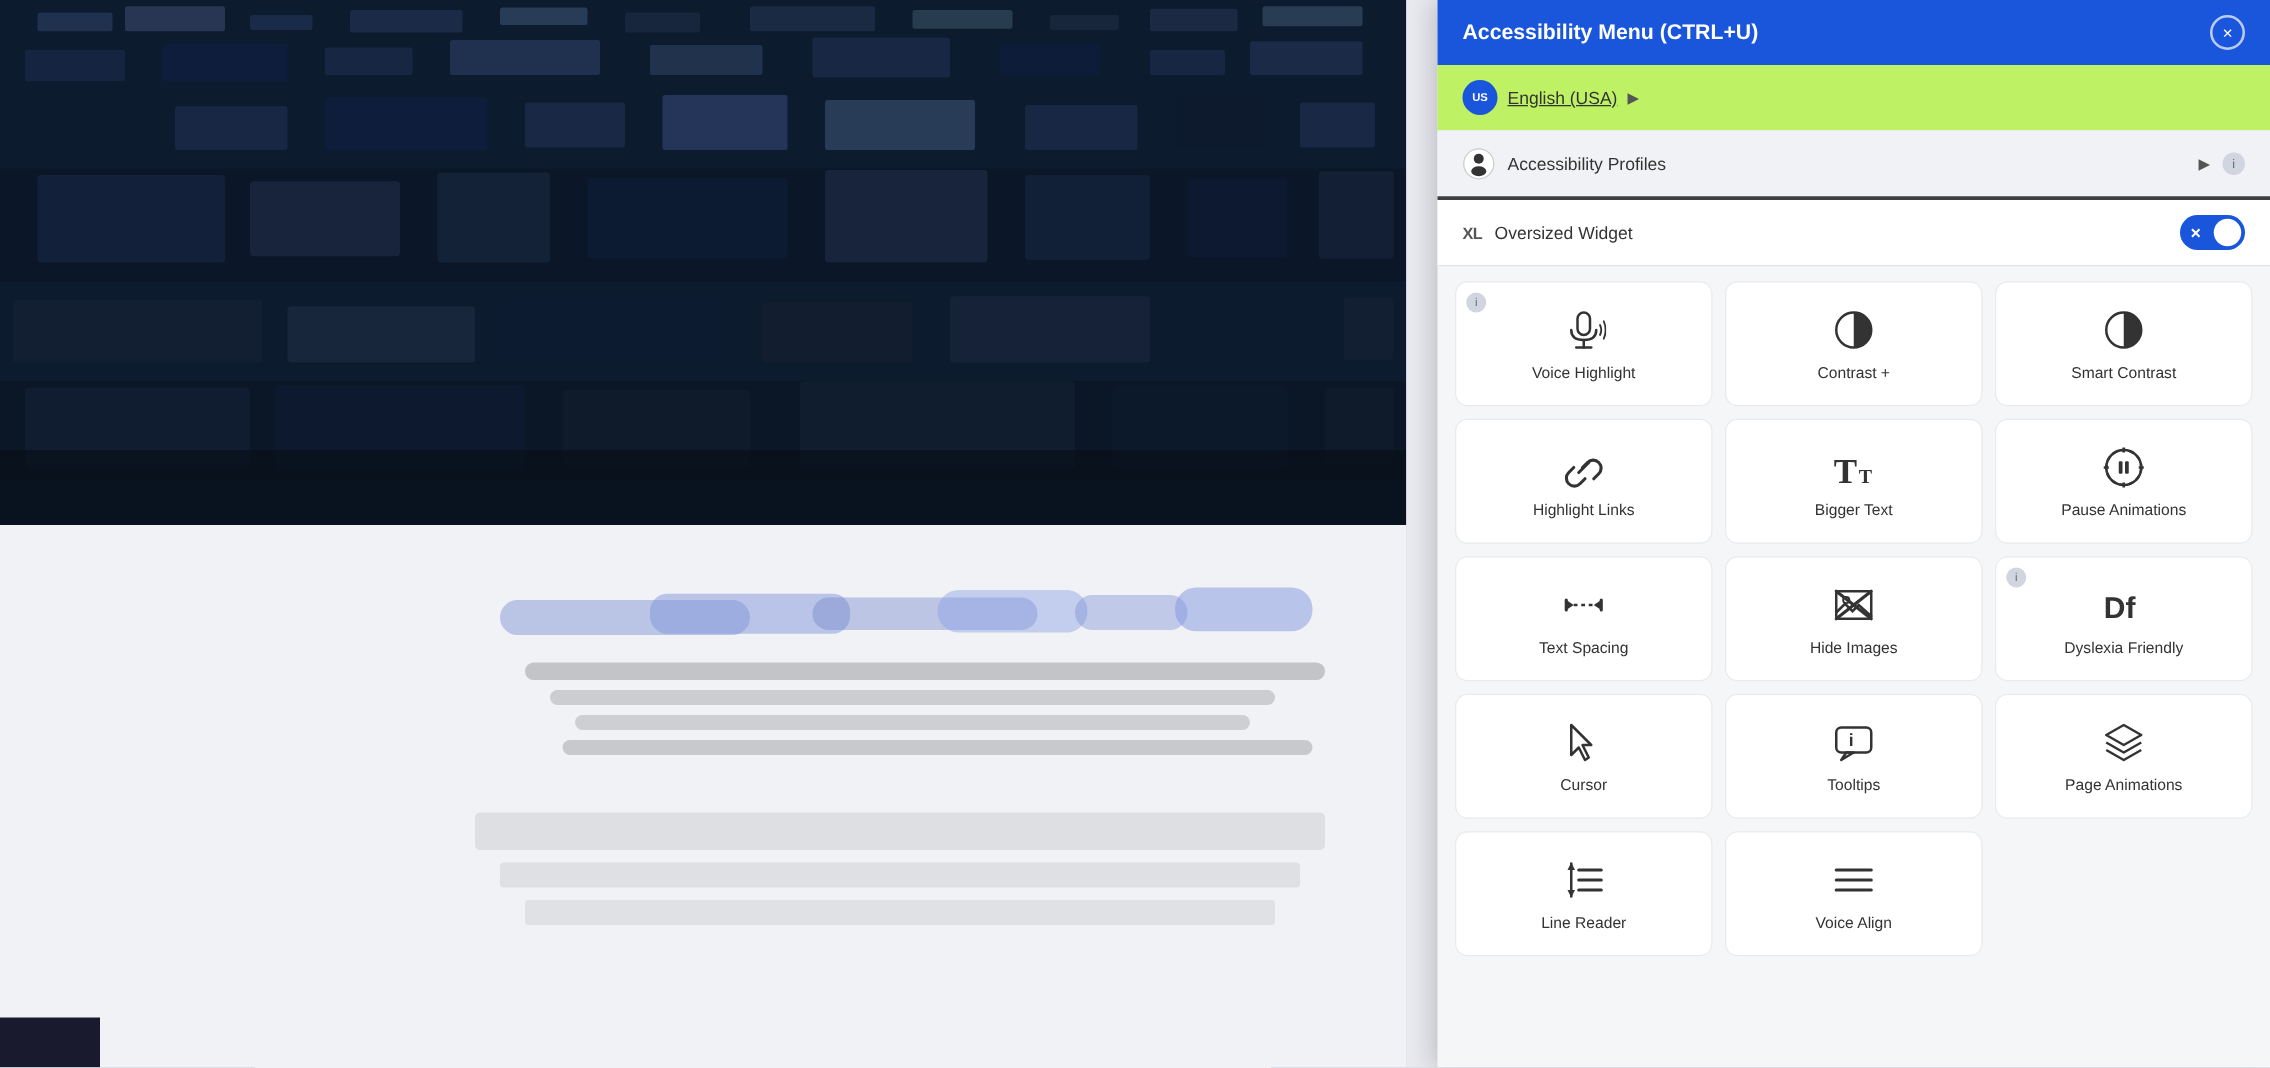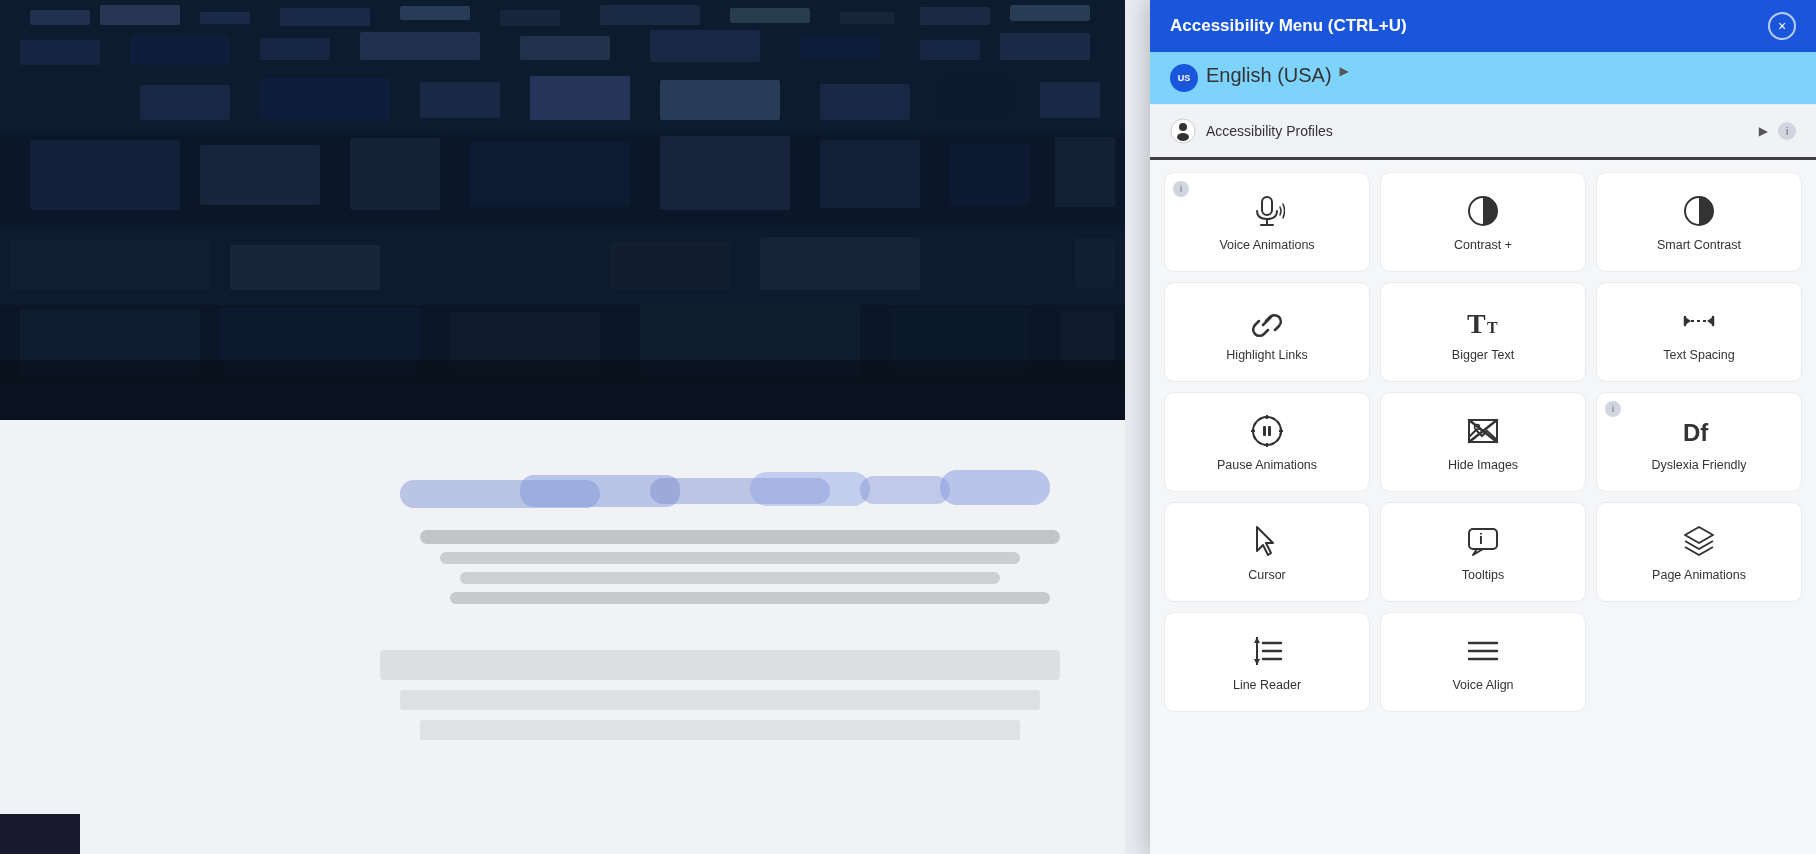--- a/index.html
+++ b/index.html
@@ -86,43 +86,45 @@
       font-size: 14px;
       cursor: pointer;
       display: flex;
       align-items: center;
       justify-content: center;
       line-height: 1;
     }
 
     
     .lang-row {
-      background: #7dd3fc;
+      background: #bef264;
       padding: 12px 20px;
       display: flex;
+      align-items: center;
       gap: 8px;
       border-bottom: 1px solid #e8eaed;
       flex-shrink: 0;
     }
     .lang-flag {
       width: 28px;
       height: 28px;
       border-radius: 50%;
       background: #1a56db;
       color: white;
       font-size: 9px;
       font-weight: 700;
       display: flex;
       align-items: center;
       justify-content: center;
     }
     .lang-text {
-      font-size: 20px;
+      font-size: 14px;
       color: #333;
       font-weight: 500;
+      text-decoration: underline;
     }
     .lang-arrow {
       font-size: 12px;
       color: #555;
     }
 
     
     .profiles-row {
       background: #f0f2f5;
       padding: 13px 20px;
@@ -374,36 +376,44 @@
     <svg class="profile-icon" viewBox="0 0 26 26">
       <circle cx="13" cy="13" r="12" fill="white" stroke="#ccc" stroke-width="1"></circle>
       <circle cx="13" cy="9" r="4" fill="#333"></circle>
       <ellipse cx="13" cy="19" rx="6" ry="4" fill="#333"></ellipse>
     </svg>
     <span class="profiles-text">Accessibility Profiles</span>
     <span class="profiles-arrow">▶</span>
     <div class="info-dot">i</div>
   </div>
 
+  <div class="widget-row">
+    <span class="xl-badge">XL</span>
+    <span class="widget-text">Oversized Widget</span>
+    <div class="toggle-switch">
+      <span class="toggle-x">✕</span>
+      <div class="toggle-knob"></div>
+    </div>
+  </div>
 
   <div class="cards-container">
 
 
     <div class="feature-card">
       <div class="card-info">i</div>
       <svg class="card-svg" viewBox="0 0 36 36">
         <rect x="13" y="4" width="10" height="18" rx="5" fill="none" stroke="#333" stroke-width="2"></rect>
         <path d="M8 18 Q8 26 18 26 Q28 26 28 18" fill="none" stroke="#333" stroke-width="2" stroke-linecap="round"></path>
         <line x1="18" y1="26" x2="18" y2="32" stroke="#333" stroke-width="2" stroke-linecap="round"></line>
         <line x1="12" y1="32" x2="24" y2="32" stroke="#333" stroke-width="2" stroke-linecap="round"></line>
 
         <path d="M31 14 Q33 18 31 22" fill="none" stroke="#333" stroke-width="1.5" stroke-linecap="round"></path>
         <path d="M34 11 Q37 18 34 25" fill="none" stroke="#333" stroke-width="1.5" stroke-linecap="round"></path>
       </svg>
-      <span class="card-label">Voice Animations</span>
+      <span class="card-label">Voice Highlight</span>
     </div>
 
     <div class="feature-card">
       <svg class="card-svg" viewBox="0 0 36 36">
         <circle cx="18" cy="18" r="14" fill="none" stroke="#333" stroke-width="2"></circle>
         <path d="M18 4 A14 14 0 0 1 18 32 Z" fill="#333"></path>
       </svg>
       <span class="card-label">Contrast +</span>
     </div>
 
@@ -424,52 +434,52 @@
       </svg>
       <span class="card-label">Highlight Links</span>
     </div>
 
     <div class="feature-card">
       <svg class="card-svg" viewBox="0 0 36 36">
         <text x="2" y="30" font-size="28" font-weight="900" fill="#333" font-family="serif">T</text>
         <text x="22" y="30" font-size="16" font-weight="700" fill="#333" font-family="serif">T</text>
       </svg>
       <span class="card-label">Bigger Text</span>
+    </div>
+
+    <div class="feature-card">
+      <svg class="card-svg" viewBox="0 0 36 36">
+        <circle cx="18" cy="18" r="14" fill="none" stroke="#333" stroke-width="2"></circle>
+
+        <circle cx="18" cy="18" r="14" fill="none" stroke="#333" stroke-width="2" stroke-dasharray="4,3"></circle>
+
+        <line x1="18" y1="2" x2="18" y2="6" stroke="#333" stroke-width="2"></line>
+        <line x1="18" y1="30" x2="18" y2="34" stroke="#333" stroke-width="2"></line>
+        <line x1="2" y1="18" x2="6" y2="18" stroke="#333" stroke-width="2"></line>
+        <line x1="30" y1="18" x2="34" y2="18" stroke="#333" stroke-width="2"></line>
+
+        <rect x="14" y="13" width="3" height="10" rx="1" fill="#333"></rect>
+        <rect x="19" y="13" width="3" height="10" rx="1" fill="#333"></rect>
+      </svg>
+      <span class="card-label">Pause Animations</span>
     </div>
 
     <div class="feature-card">
       <svg class="card-svg" viewBox="0 0 36 36">
         <line x1="4" y1="18" x2="32" y2="18" stroke="#333" stroke-width="2" stroke-dasharray="3,3"></line>
         <line x1="4" y1="14" x2="4" y2="22" stroke="#333" stroke-width="2.5" stroke-linecap="round"></line>
         <line x1="32" y1="14" x2="32" y2="22" stroke="#333" stroke-width="2.5" stroke-linecap="round"></line>
         <polygon points="10,18 4,14 4,22" fill="#333"></polygon>
         <polygon points="26,18 32,14 32,22" fill="#333"></polygon>
       </svg>
       <span class="card-label">Text Spacing</span>
     </div>
 
     <div class="feature-card">
       <svg class="card-svg" viewBox="0 0 36 36">
-        <circle cx="18" cy="18" r="14" fill="none" stroke="#333" stroke-width="2"></circle>
-
-        <circle cx="18" cy="18" r="14" fill="none" stroke="#333" stroke-width="2" stroke-dasharray="4,3"></circle>
-
-        <line x1="18" y1="2" x2="18" y2="6" stroke="#333" stroke-width="2"></line>
-        <line x1="18" y1="30" x2="18" y2="34" stroke="#333" stroke-width="2"></line>
-        <line x1="2" y1="18" x2="6" y2="18" stroke="#333" stroke-width="2"></line>
-        <line x1="30" y1="18" x2="34" y2="18" stroke="#333" stroke-width="2"></line>
-
-        <rect x="14" y="13" width="3" height="10" rx="1" fill="#333"></rect>
-        <rect x="19" y="13" width="3" height="10" rx="1" fill="#333"></rect>
-      </svg>
-      <span class="card-label">Pause Animations</span>
-    </div>
-
-    <div class="feature-card">
-      <svg class="card-svg" viewBox="0 0 36 36">
         <rect x="4" y="7" width="28" height="22" rx="2" fill="none" stroke="#333" stroke-width="2"></rect>
         <circle cx="12" cy="14" r="2.5" fill="none" stroke="#333" stroke-width="1.5"></circle>
         <polyline points="4,24 11,17 17,23 22,18 32,27" fill="none" stroke="#333" stroke-width="2" stroke-linecap="round"></polyline>
         <line x1="4" y1="7" x2="32" y2="29" stroke="#333" stroke-width="2.5" stroke-linecap="round"></line>
         <line x1="32" y1="7" x2="4" y2="29" stroke="#333" stroke-width="2.5" stroke-linecap="round"></line>
       </svg>
       <span class="card-label">Hide Images</span>
     </div>
 
     <div class="feature-card">

